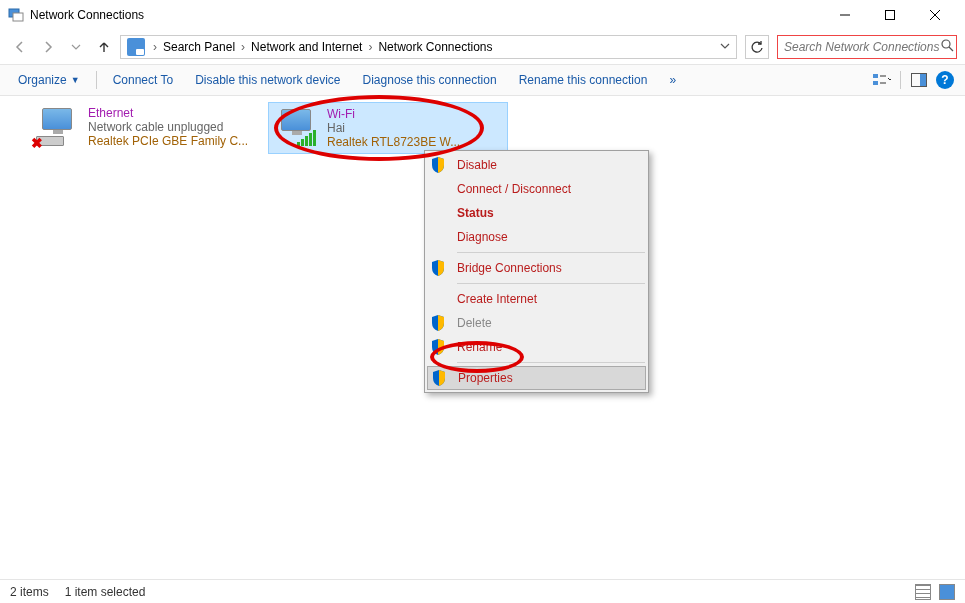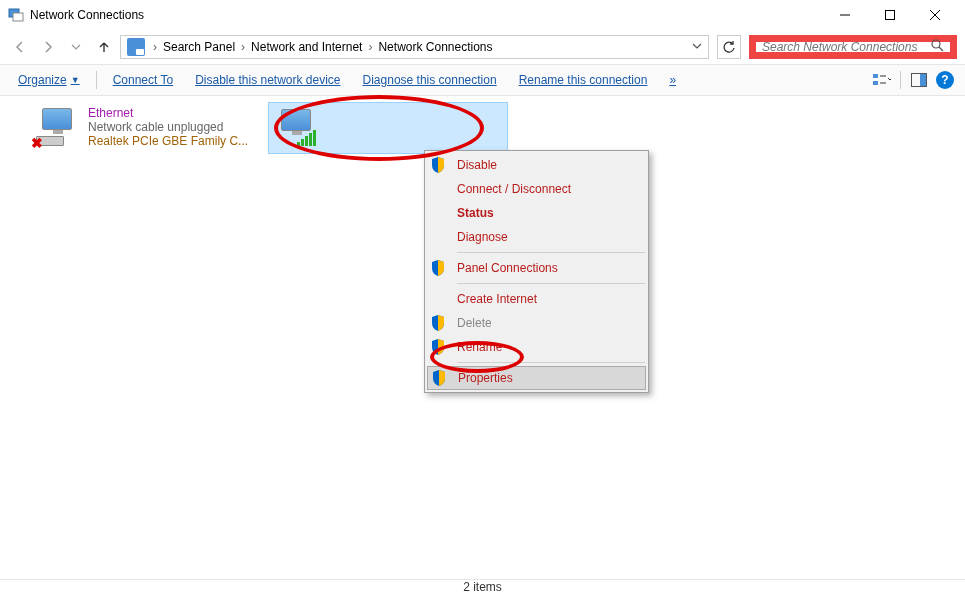--- a/index.html
+++ b/index.html
@@ -17,27 +17,27 @@
 .addr-row { height: 34px; display: flex; align-items: center; padding: 0 8px; gap: 4px; }
 .nav-btn { width: 24px; height: 24px; display: flex; align-items: center; justify-content: center; color: #999; }
 .nav-btn.dark { color: #333; }
 .addr-box { flex: 1; height: 24px; border: 1px solid #ccc; display: flex; align-items: center; padding: 0 2px; }
 .addr-icon { width: 18px; height: 18px; margin: 0 4px; background: #4a90d9; border-radius: 2px; position: relative; }
 .addr-icon::after { content: ""; position: absolute; right: 1px; bottom: 1px; width: 8px; height: 6px; background: #fff; border-radius: 1px; }
 .crumb { padding: 0 2px; color: #000; }
 .crumb-sep { color: #666; padding: 0 4px; }
 .addr-drop { width: 18px; text-align: center; color: #555; }
 .refresh-btn { width: 24px; height: 24px; display: flex; align-items: center; justify-content: center; border: 1px solid #ccc; margin-left: 4px; }
-.search-box { width: 208px; height: 24px; border: 7px solid #ef4444; display: flex; align-items: center; padding: 0 6px; margin-left: 4px; }
+.search-box { width: 180px; height: 24px; border: 1px solid #ef4444; display: flex; align-items: center; padding: 0 6px; margin-left: 4px; }
 .search-box input { border: none; outline: none; flex: 1; font-size: 12px; color: #555; font-style: italic; background: transparent; }
 .search-icon { color: #555; }
 
 
 .toolbar { height: 32px; border-top: 1px solid #e5e5e5; border-bottom: 1px solid #e5e5e5; background: #fafafa; display: flex; align-items: center; padding: 0 8px; gap: 2px; }
-.tool-btn { padding: 4px 10px; color: #1a5aa8; font-size: 12px; display: flex; align-items: center; gap: 4px; text-decoration: underline; }
+.tool-btn { padding: 4px 10px; color: #1a5aa8; font-size: 12px; display: flex; align-items: center; gap: 4px; }
 .tool-btn .caret { font-size: 9px; }
 .tool-spacer { flex: 1; }
 .tool-icon { width: 24px; height: 24px; display: flex; align-items: center; justify-content: center; }
 .help-icon { width: 18px; height: 18px; border-radius: 50%; background: #0078d7; color: #fff; display: flex; align-items: center; justify-content: center; font-weight: bold; font-size: 12px; }
 
 
 .content { position: relative; padding: 8px; height: 480px; }
 .adapter { position: absolute; width: 240px; display: flex; padding: 4px; }
 .adapter.selected { background: #cce8ff; border: 1px solid #99d1ff; }
 .adapter-icon { width: 48px; height: 42px; position: relative; flex-shrink: 0; }
@@ -61,21 +61,21 @@
 .ctx-item .spacer { width: 26px; flex-shrink: 0; }
 .ctx-item .label { font-size: 12px; color: #b91c1c; }
 .ctx-item.bold .label { font-weight: bold; }
 .ctx-item.disabled .label { color: #888; }
 .ctx-sep { height: 1px; background: #d0d0d0; margin: 3px 1px 3px 30px; }
 
 
 .shield svg { width: 14px; height: 16px; }
 
 
-.statusbar { position: absolute; bottom: 0; left: 0; right: 0; height: 24px; border-top: 1px solid #e5e5e5; display: flex; align-items: center; padding: 0 10px; gap: 16px; font-size: 12px; color: #333; flex-direction: column; }
+.statusbar { position: absolute; bottom: 0; left: 0; right: 0; height: 24px; border-top: 1px solid #e5e5e5; display: flex; align-items: center; padding: 0 10px; gap: 16px; font-size: 12px; color: #333; }
 .statusbar .spacer { flex: 1; }
 .view-icons { display: flex; gap: 8px; }
 .view-icons .vi { width: 16px; height: 16px; border: 1px solid #888; }
 
 
 .ellipse { position: absolute; border: 4px solid #d00; border-radius: 50%; pointer-events: none; }
 .ellipse.e1 { left: 274px; top: 95px; width: 210px; height: 66px; }
 .ellipse.e2 { left: 430px; top: 341px; width: 94px; height: 32px; }
 
 .sep-v { width:1px; height:18px; background:#ccc; margin:0 4px; }
@@ -213,20 +213,25 @@
     <div class="adapter-icon">
       <div class="monitor"></div>
       <div class="signal">
           <span></span>
           <span></span>
           <span></span>
           <span></span>
           <span></span>
         </div>
     </div>
+    <div class="adapter-text">
+      <div class="name">Wi-Fi</div>
+      <div class="status">Hai</div>
+      <div class="device">Realtek RTL8723BE W...</div>
+    </div>
   </div>
 </div>
 
 <div class="ctx-menu">
   <div class="ctx-item">
     <span class="shield"><svg viewBox="0 0 14 16">
           <path d="M7 0 L13 2 L13 8 Q13 14 7 16 Q1 14 1 8 L1 2 Z" fill="#0066cc"></path>
           <path d="M7 0 L13 2 L13 8 Q13 14 7 16 L7 0 Z" fill="#ffb900"></path>
         </svg></span>
     <span class="label">Disable</span>
@@ -242,21 +247,21 @@
   <div class="ctx-item">
       <span class="spacer"></span>
       <span class="label">Diagnose</span>
     </div>
   <div class="ctx-sep"></div>
   <div class="ctx-item">
     <span class="shield"><svg viewBox="0 0 14 16">
           <path d="M7 0 L13 2 L13 8 Q13 14 7 16 Q1 14 1 8 L1 2 Z" fill="#0066cc"></path>
           <path d="M7 0 L13 2 L13 8 Q13 14 7 16 L7 0 Z" fill="#ffb900"></path>
         </svg></span>
-    <span class="label">Panel Connections</span>
+    <span class="label">Bridge Connections</span>
   </div>
   <div class="ctx-sep"></div>
   <div class="ctx-item">
       <span class="spacer"></span>
       <span class="label">Create Internet</span>
     </div>
   <div class="ctx-item disabled">
     <span class="shield"><svg viewBox="0 0 14 16">
           <path d="M7 0 L13 2 L13 8 Q13 14 7 16 Q1 14 1 8 L1 2 Z" fill="#0066cc"></path>
           <path d="M7 0 L13 2 L13 8 Q13 14 7 16 L7 0 Z" fill="#ffb900"></path>

